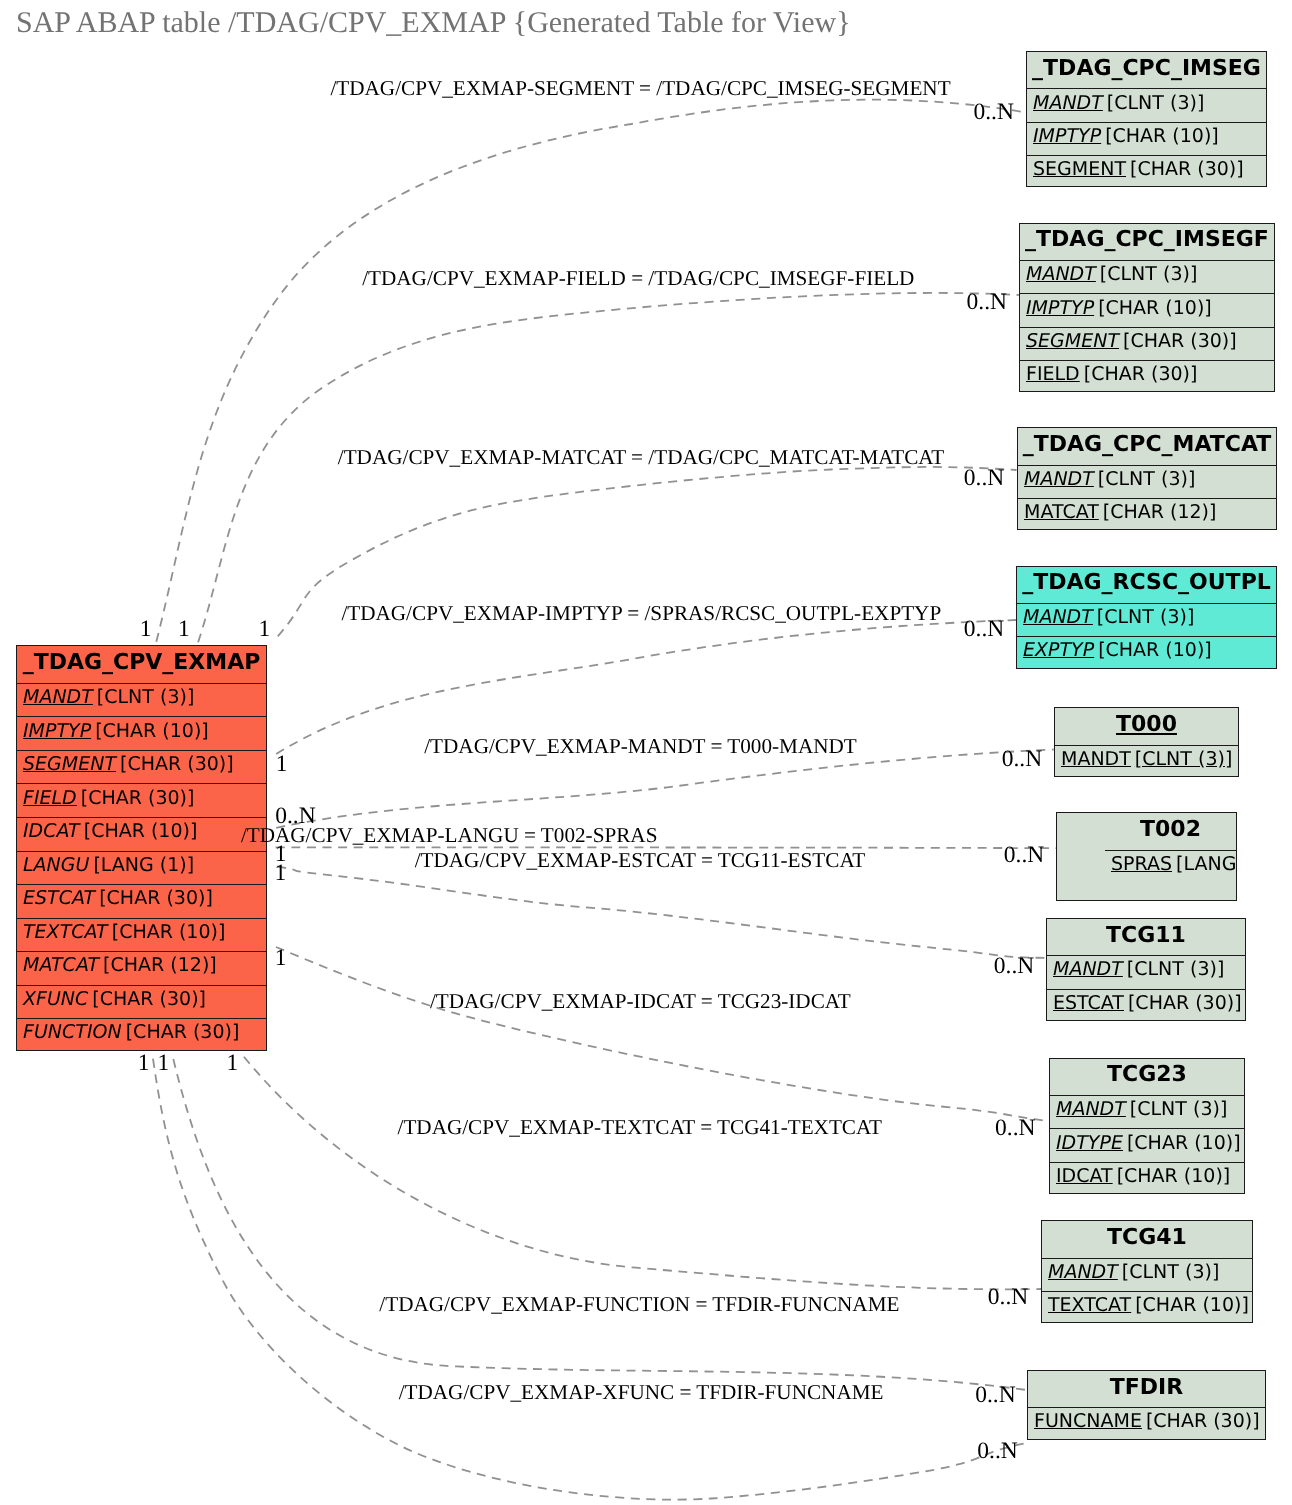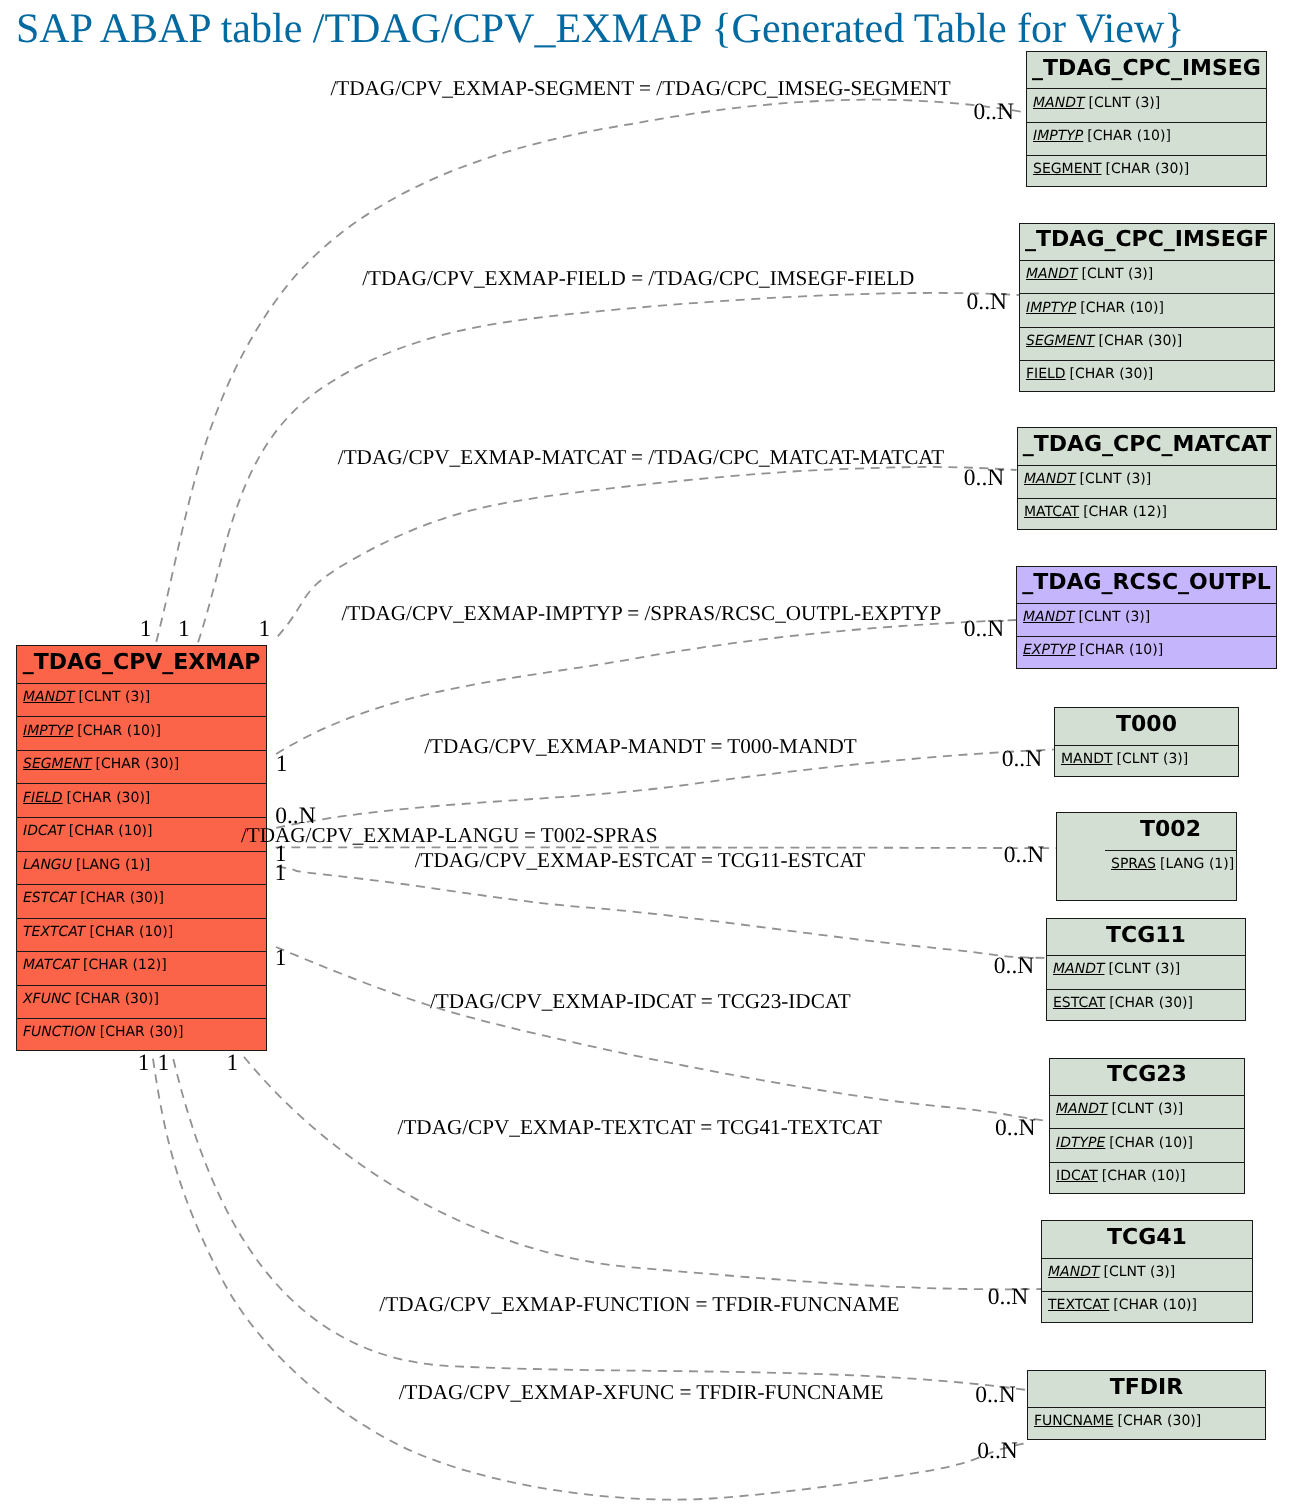--- a/index.html
+++ b/index.html
@@ -1,27 +1,27 @@
 <!DOCTYPE html>
 <html><head>
 <meta charset="utf-8">
 <title>SAP ABAP table /TDAG/CPV_EXMAP</title>
 <style>
   html,body{margin:0;padding:0;}
   body{width:1292px;height:1505px;position:relative;overflow:hidden;background:#fff;
        font-family:"Liberation Serif",serif;-webkit-font-smoothing:antialiased;text-rendering:geometricPrecision;}
   #diagram{position:absolute;inset:0;width:1292px;height:1505px;}
-  #page-title{position:absolute;left:16px;top:10px;font-size:42px;line-height:38px;color:#0369a1;white-space:nowrap;}
+  #page-title{position:absolute;left:16px;top:4px;font-size:30px;line-height:38px;color:#737373;white-space:nowrap;}
   #edge-layer{position:absolute;left:0;top:0;width:1292px;height:1505px;pointer-events:none;}
   .entity{position:absolute;box-sizing:border-box;border:1.5px solid #1a1a1a;
           font-family:"DejaVu Sans",sans-serif;overflow:hidden;}
   .entity-title{box-sizing:border-box;font-weight:bold;font-size:22px;text-align:center;
                 color:#000;display:flex;align-items:center;justify-content:center;}
   .entity-title > span{position:relative;top:-2px;}
-  .entity-row{box-sizing:border-box;border-top:1.5px solid #1a1a1a;font-size:14px;color:#000;
+  .entity-row{box-sizing:border-box;border-top:1.5px solid #1a1a1a;font-size:19px;color:#000;
               display:flex;align-items:center;padding-left:6px;white-space:nowrap;}
   .entity-row > span{position:relative;top:-3px;}
   .fname.underlined{text-decoration:underline;}
   .fname.italicized{font-style:italic;}
   .ftype{padding-left:4px;}
   .rel-label{position:absolute;font-size:21.2px;color:#000;white-space:nowrap;}
   .cardinality{position:absolute;font-size:23.5px;color:#000;white-space:nowrap;}
 </style>
 </head>
 <body>
@@ -135,34 +135,34 @@
         </div>
         <div class="entity-row" style="height: 33.2px; border-top-color: rgb(26, 26, 26);">
           <span class="fname italicized underlined">MANDT</span>
           <span class="ftype">[CLNT (3)]</span>
         </div>
         <div class="entity-row" style="height: 33.2px; border-top-color: rgb(26, 26, 26);">
           <span class="fname underlined">MATCAT</span>
           <span class="ftype">[CHAR (12)]</span>
         </div>
       </div>
-      <div class="entity" style="left: 1016px; top: 565.5px; width: 261px; height: 103.1px; background: #c4b5fd; border-color: rgb(26, 26, 26);">
+      <div class="entity" style="left: 1016px; top: 565.5px; width: 261px; height: 103.1px; background: #5eead4; border-color: rgb(26, 26, 26);">
         <div class="entity-title" style="height: 36.7px;">
           <span>_TDAG_RCSC_OUTPL</span>
         </div>
         <div class="entity-row" style="height: 33.2px; border-top-color: rgb(26, 26, 26);">
           <span class="fname italicized underlined">MANDT</span>
           <span class="ftype">[CLNT (3)]</span>
         </div>
         <div class="entity-row" style="height: 33.2px; border-top-color: rgb(26, 26, 26);">
           <span class="fname italicized underlined">EXPTYP</span>
           <span class="ftype">[CHAR (10)]</span>
         </div>
       </div>
-      <div class="entity" style="left: 1054px; top: 707.1px; width: 185px; height: 69.9px; background: rgb(211, 223, 210); border-color: rgb(26, 26, 26);">
+      <div class="entity" style="left: 1054px; top: 707.1px; width: 185px; height: 69.9px; background: rgb(211, 223, 210); border-color: rgb(26, 26, 26); text-decoration: underline;">
         <div class="entity-title" style="height: 36.7px;">
           <span>T000</span>
         </div>
         <div class="entity-row" style="height: 33.2px; border-top-color: rgb(26, 26, 26);">
           <span class="fname underlined">MANDT</span>
           <span class="ftype">[CLNT (3)]</span>
         </div>
       </div>
       <div class="entity" style="left: 1056px; top: 812.4px; width: 181px; height: 89px; background: rgb(211, 223, 210); border-color: rgb(26, 26, 26); padding-left: 48px;">
         <div class="entity-title" style="height: 36.7px;">

